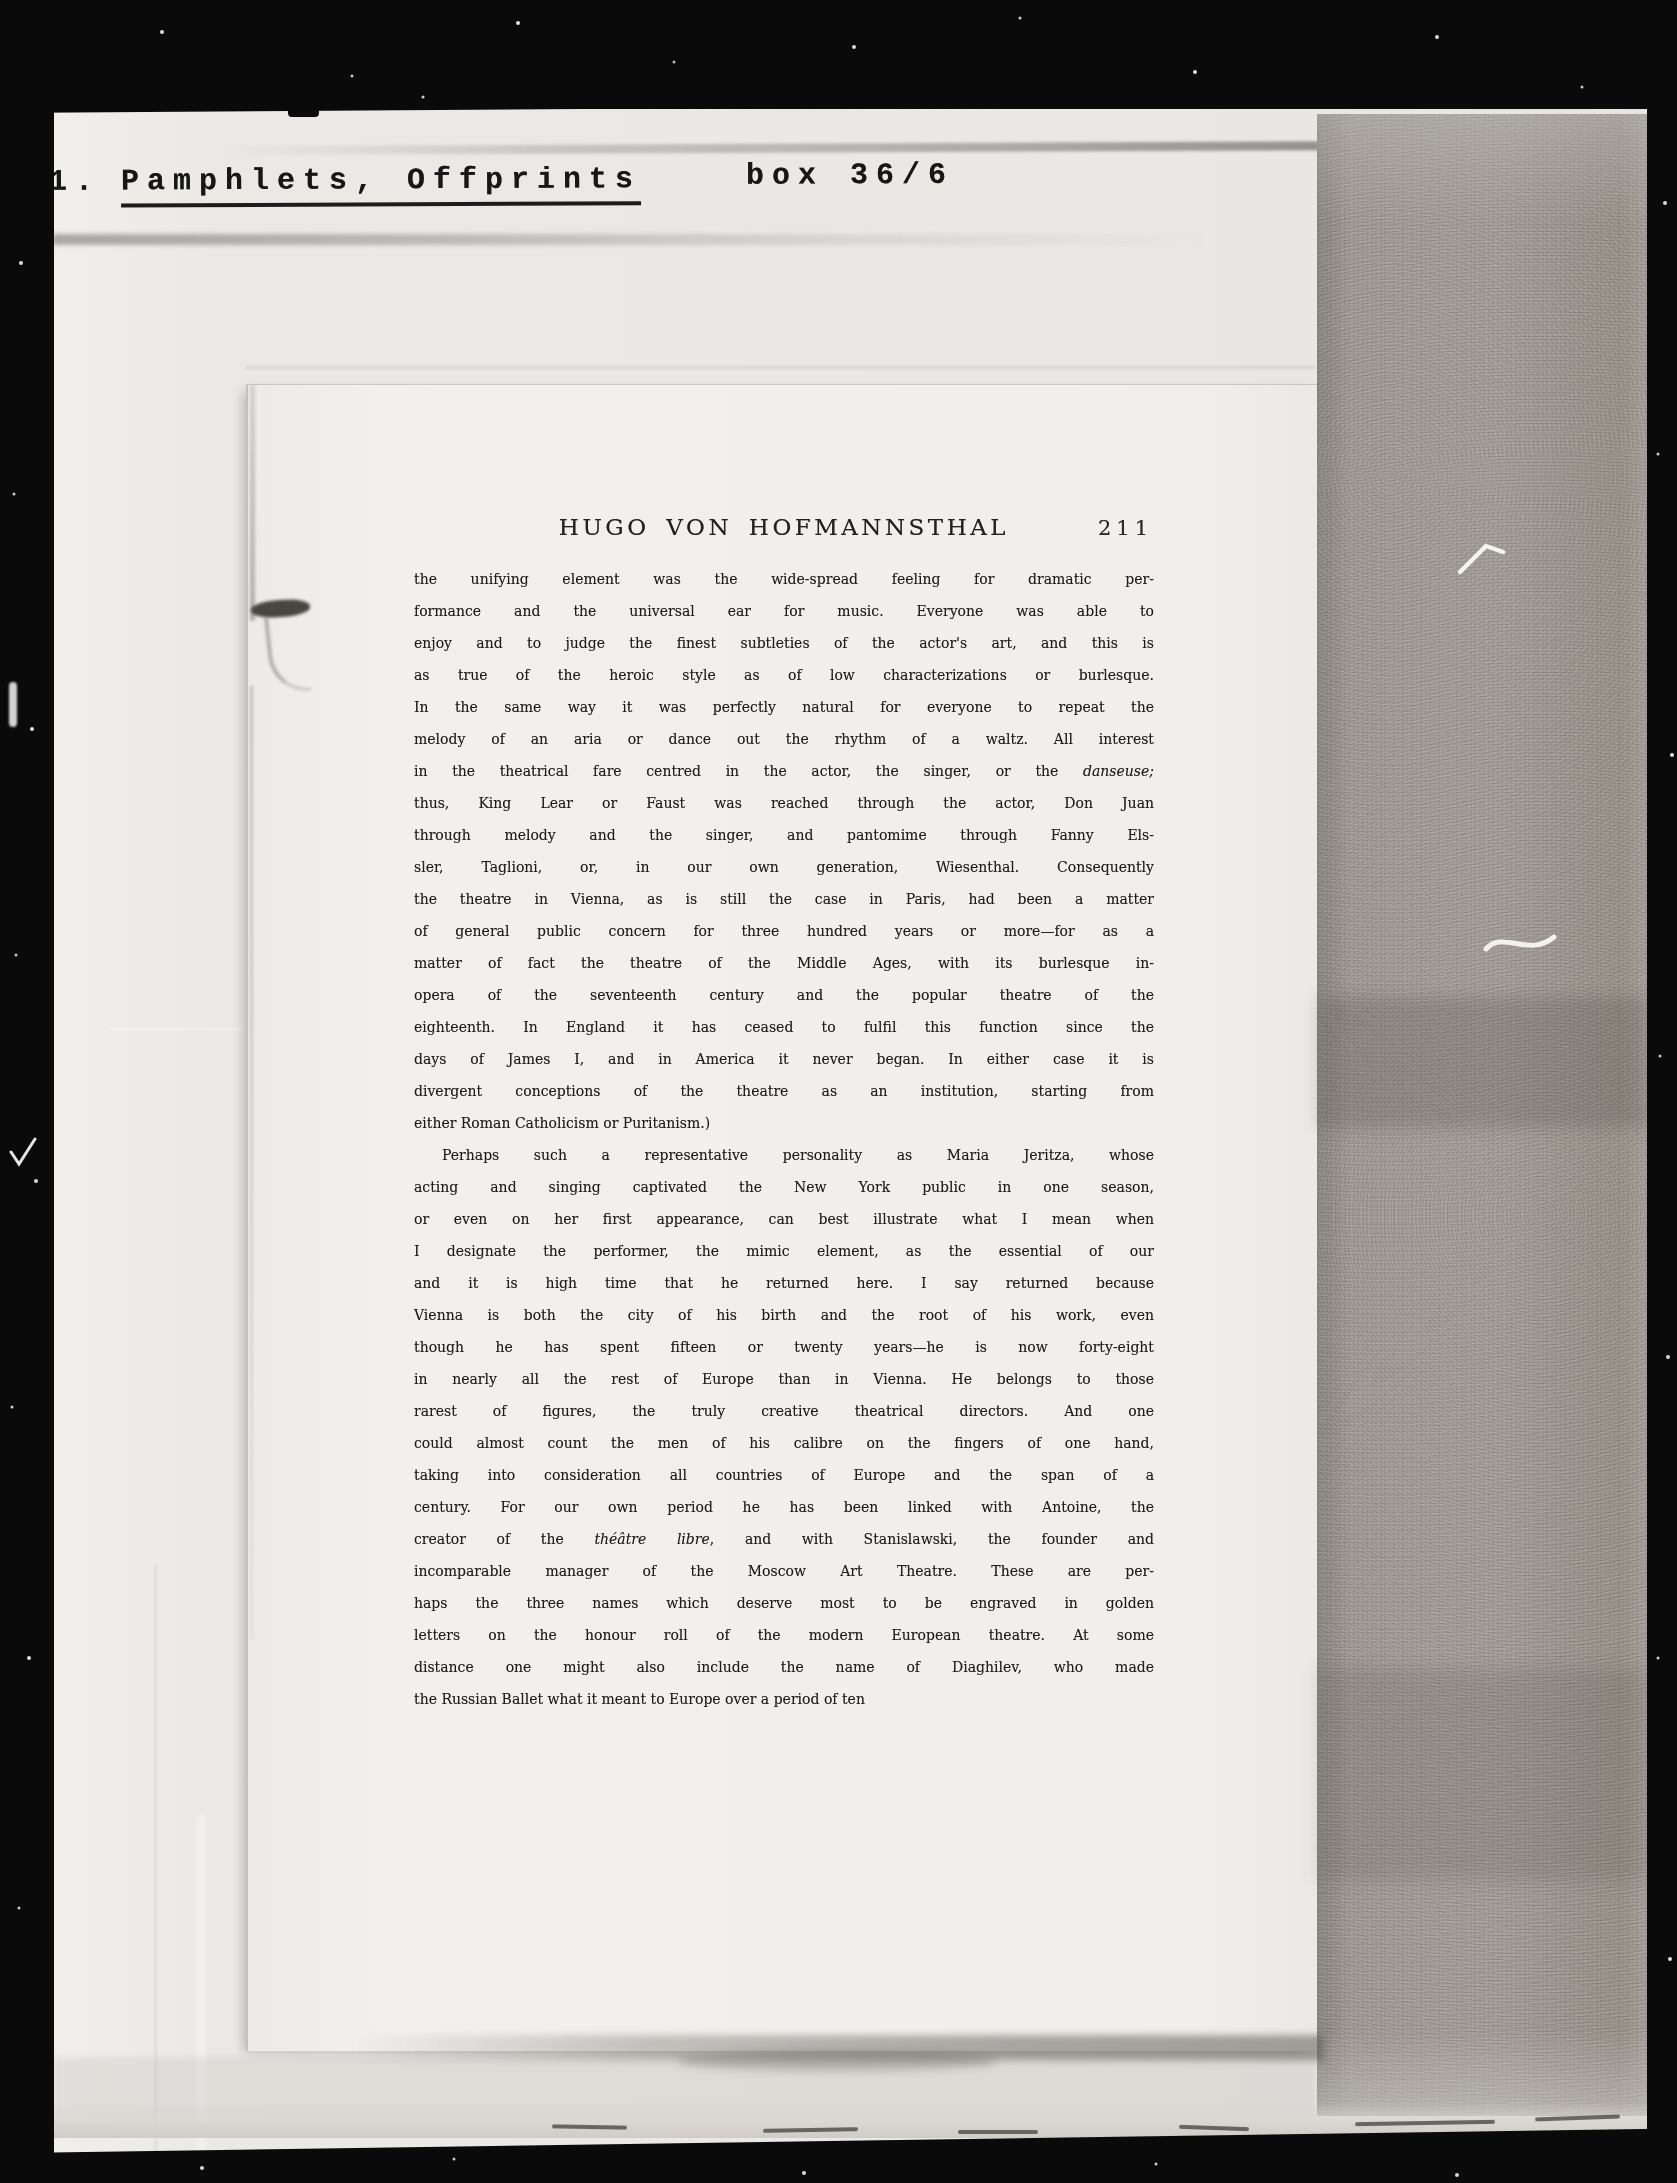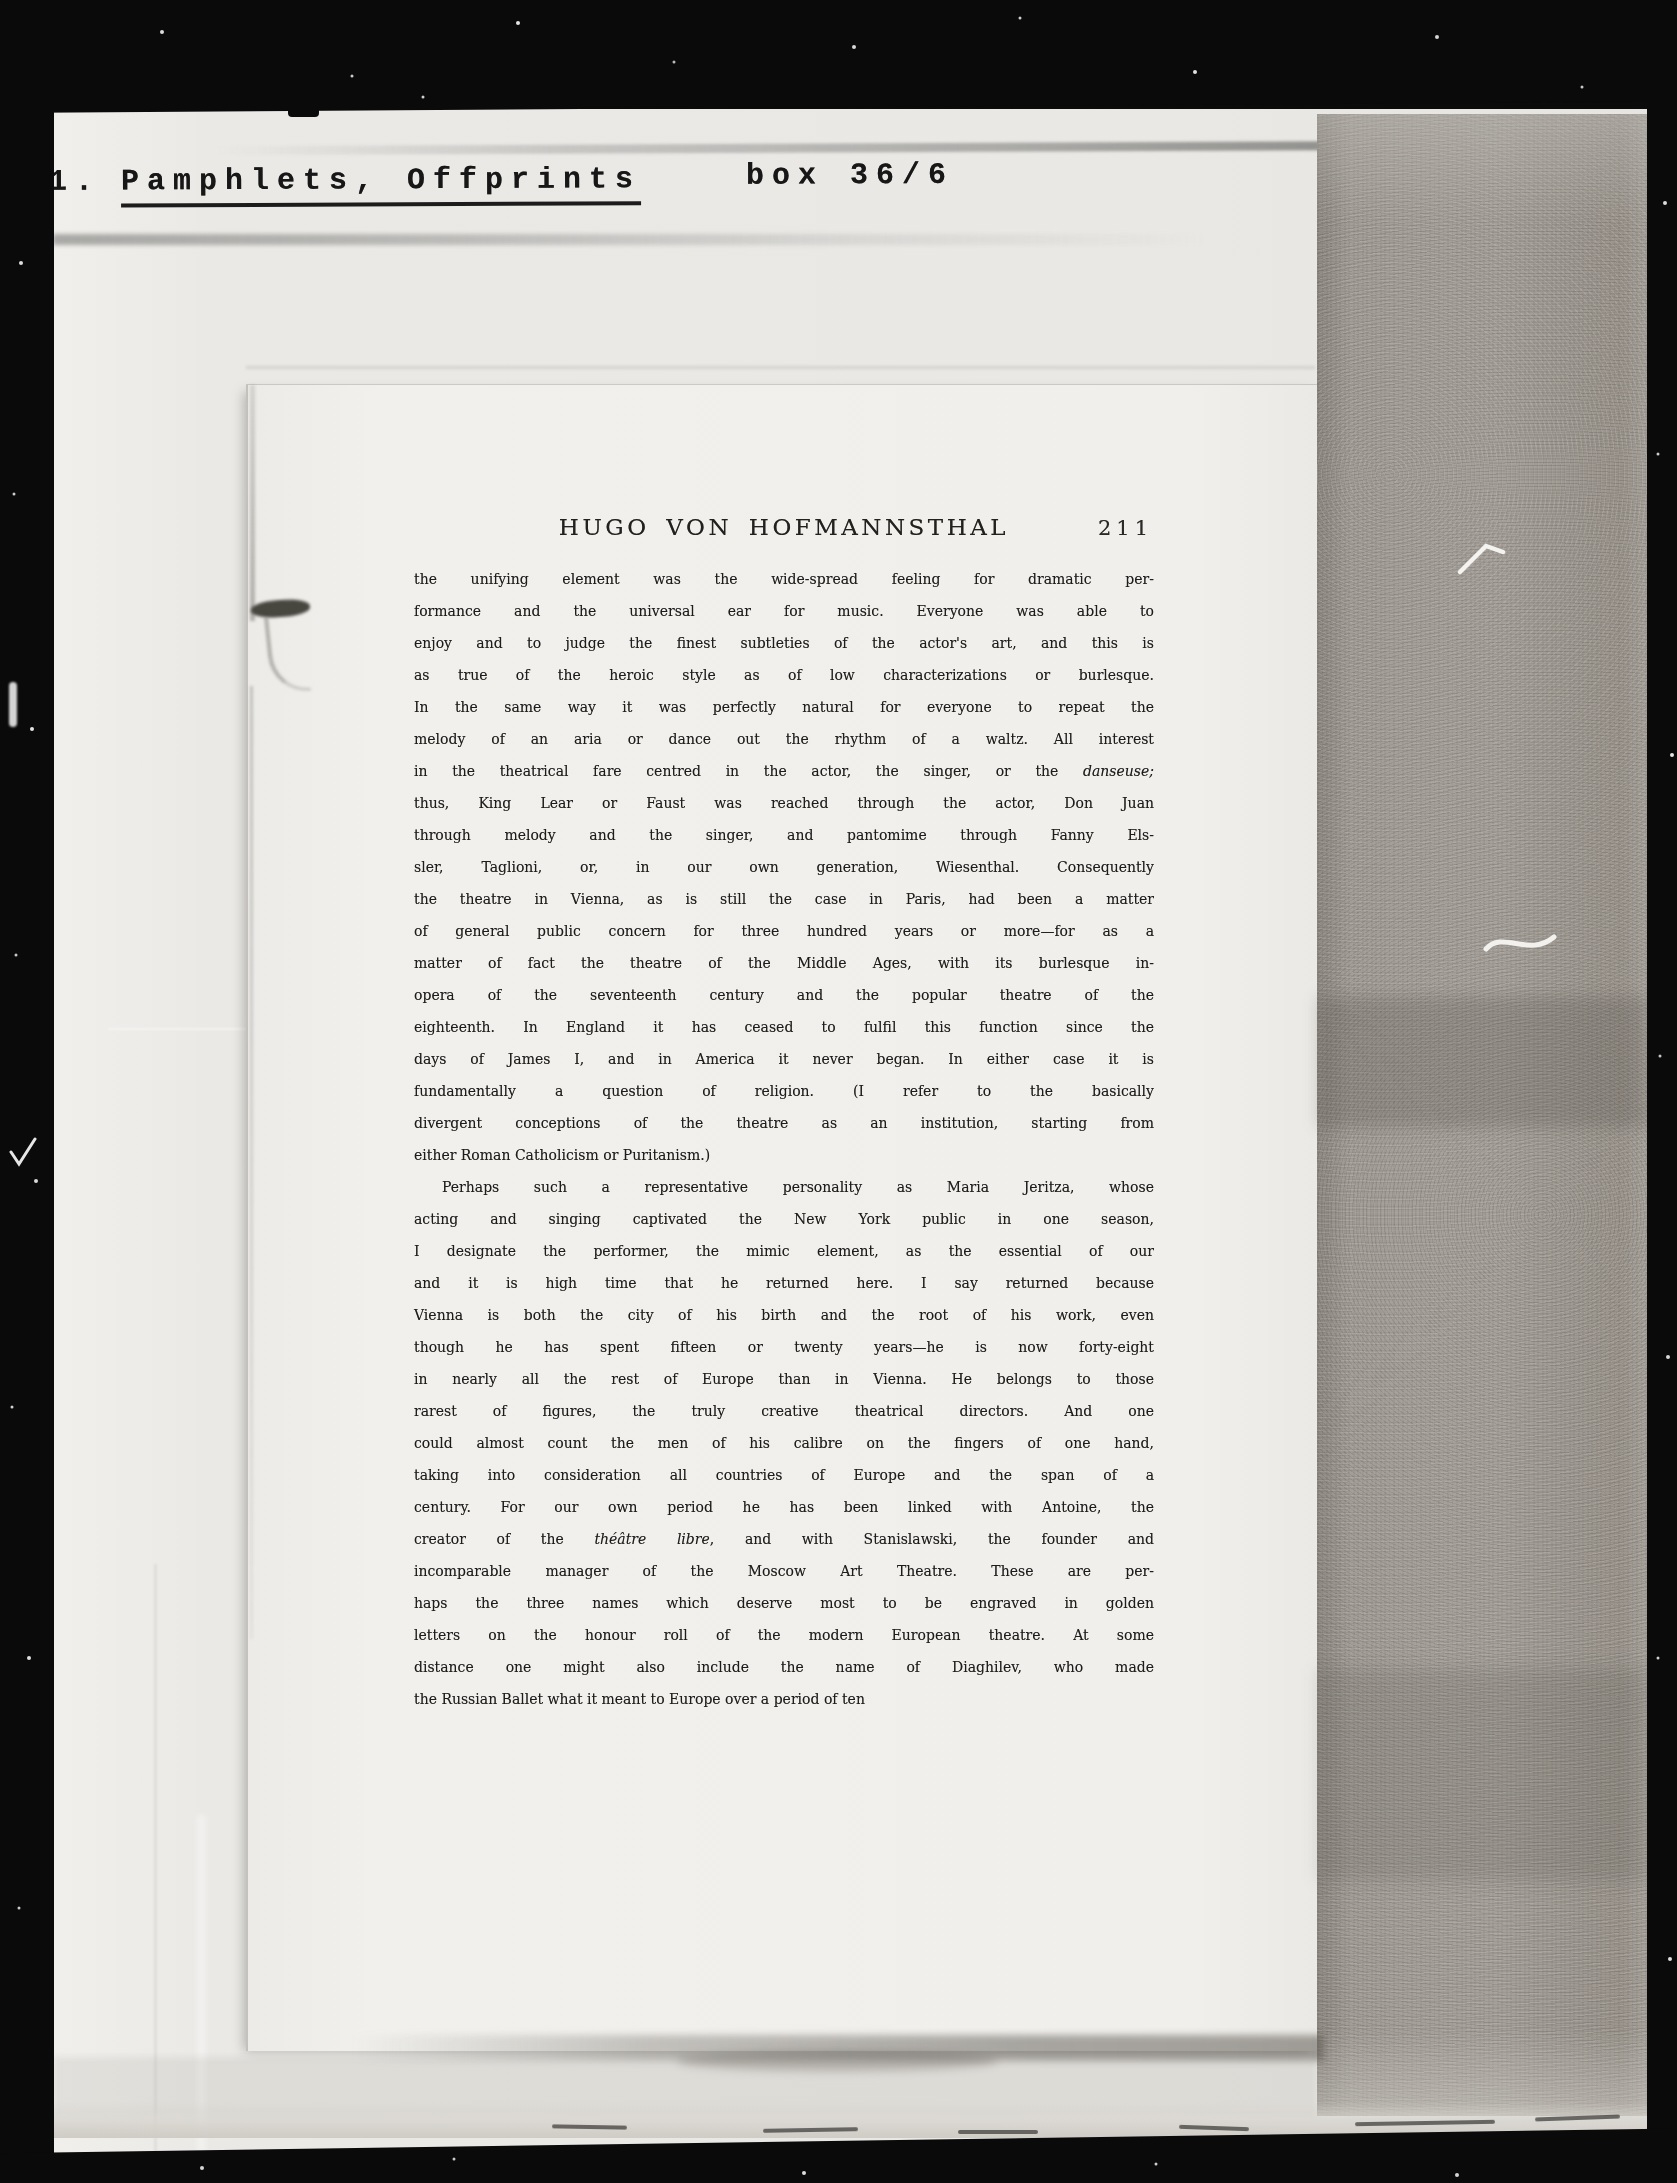--- a/index.html
+++ b/index.html
@@ -165,25 +165,25 @@
           <div class="line"><span>in the theatrical fare centred in the actor, the singer, or the </span><em>danseuse;</em></div>
           <div class="line"><span>thus, King Lear or Faust was reached through the actor, Don Juan</span></div>
           <div class="line"><span>through melody and the singer, and pantomime through Fanny Els-</span></div>
           <div class="line"><span>sler, Taglioni, or, in our own generation, Wiesenthal.  Consequently</span></div>
           <div class="line"><span>the theatre in Vienna, as is still the case in Paris, had been a matter</span></div>
           <div class="line"><span>of general public concern for three hundred years or more—for as a</span></div>
           <div class="line"><span>matter of fact the theatre of the Middle Ages, with its burlesque in-</span></div>
           <div class="line"><span>opera of the seventeenth century and the popular theatre of the</span></div>
           <div class="line"><span>eighteenth.  In England it has ceased to fulfil this function since the</span></div>
           <div class="line"><span>days of James I, and in America it never began.  In either case it is</span></div>
-          <div class="line"><span>fundamentally a question of religion.  (I refer to the basically</span></div>
           <div class="line"><span>divergent conceptions of the theatre as an institution, starting from</span></div>
           <div class="line end"><span>either Roman Catholicism or Puritanism.)</span></div>
           <div class="line indent"><span>Perhaps such a representative personality as Maria Jeritza, whose</span></div>
           <div class="line"><span>acting and singing captivated the New York public in one season,</span></div>
+          <div class="line"><span>or even on her first appearance, can best illustrate what I mean when</span></div>
           <div class="line"><span>I designate the performer, the mimic element, as the essential of our</span></div>
           <div class="line"><span>and it is high time that he returned here.  I say returned because</span></div>
           <div class="line"><span>Vienna is both the city of his birth and the root of his work, even</span></div>
           <div class="line"><span>though he has spent fifteen or twenty years—he is now forty-eight</span></div>
           <div class="line"><span>in nearly all the rest of Europe than in Vienna.  He belongs to those</span></div>
           <div class="line"><span>rarest of figures, the truly creative theatrical directors.  And one</span></div>
           <div class="line"><span>could almost count the men of his calibre on the fingers of one hand,</span></div>
           <div class="line"><span>taking into consideration all countries of Europe and the span of a</span></div>
           <div class="line"><span>century.  For our own period he has been linked with Antoine, the</span></div>
           <div class="line"><span>creator of the </span><em>théâtre libre</em><span>, and with Stanislawski, the founder and</span></div>

